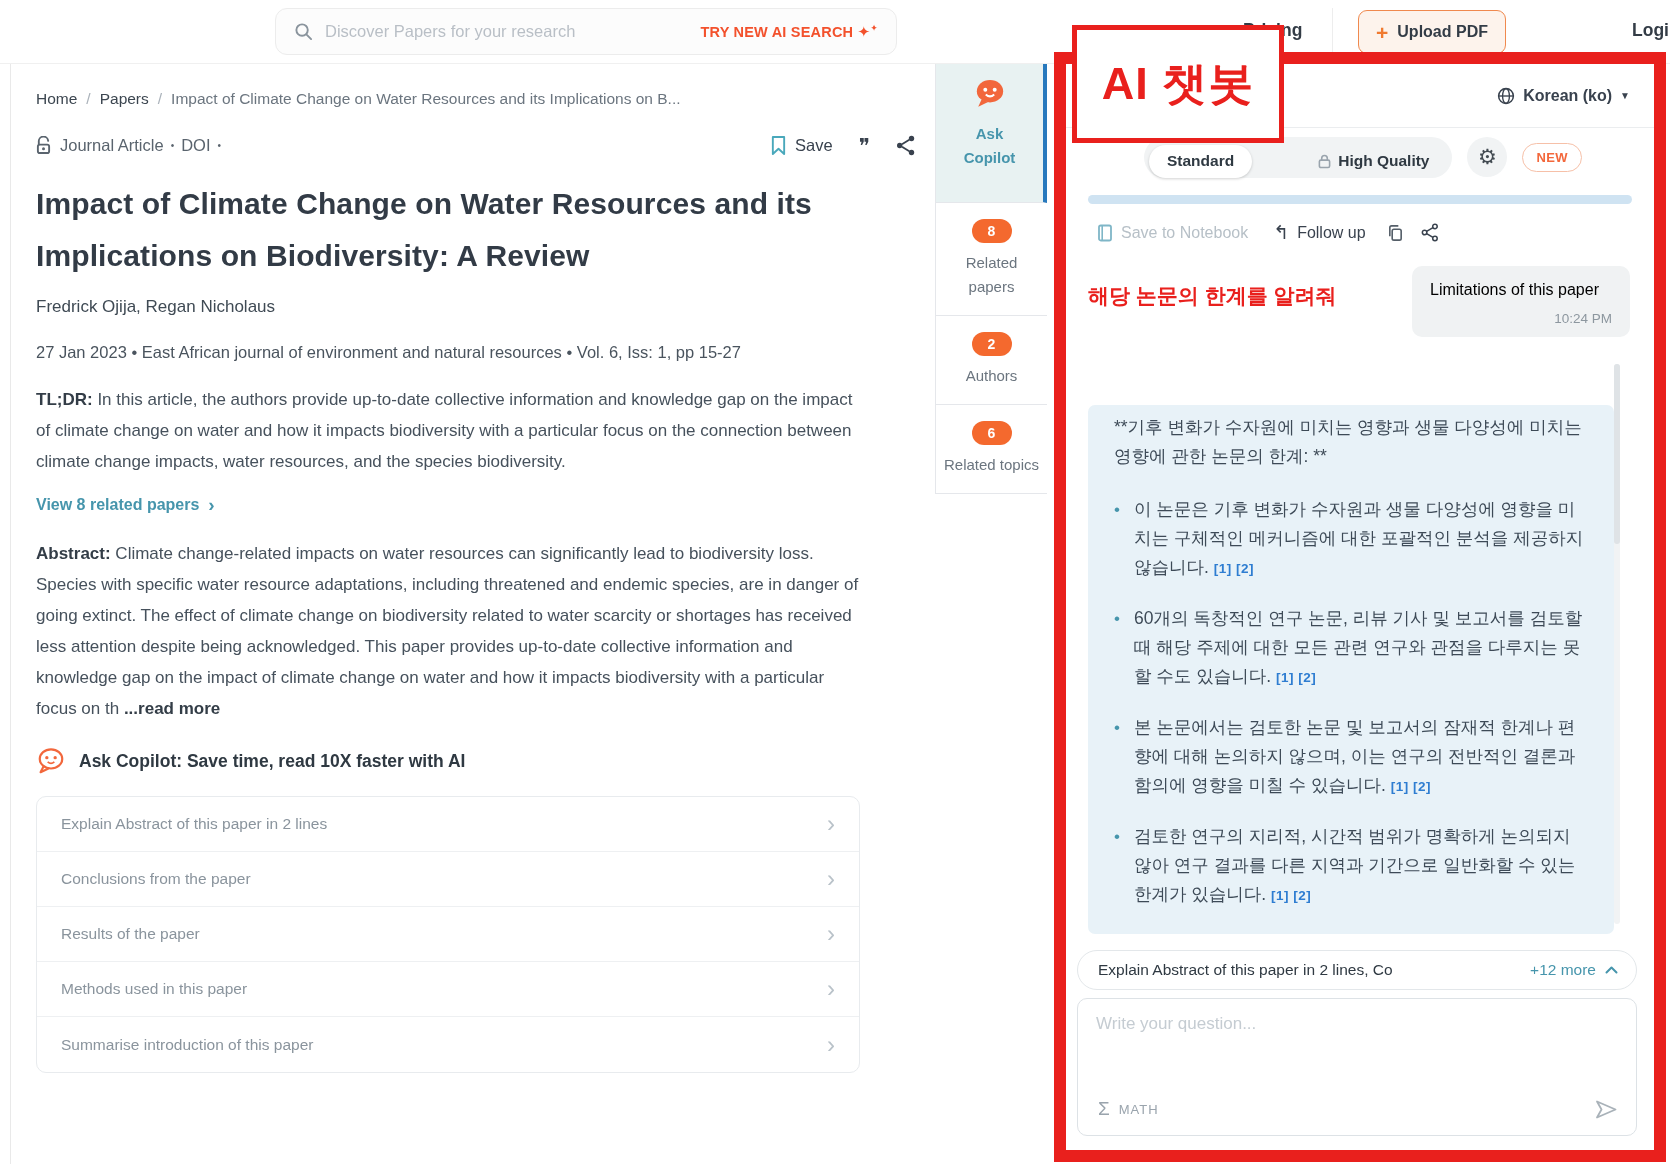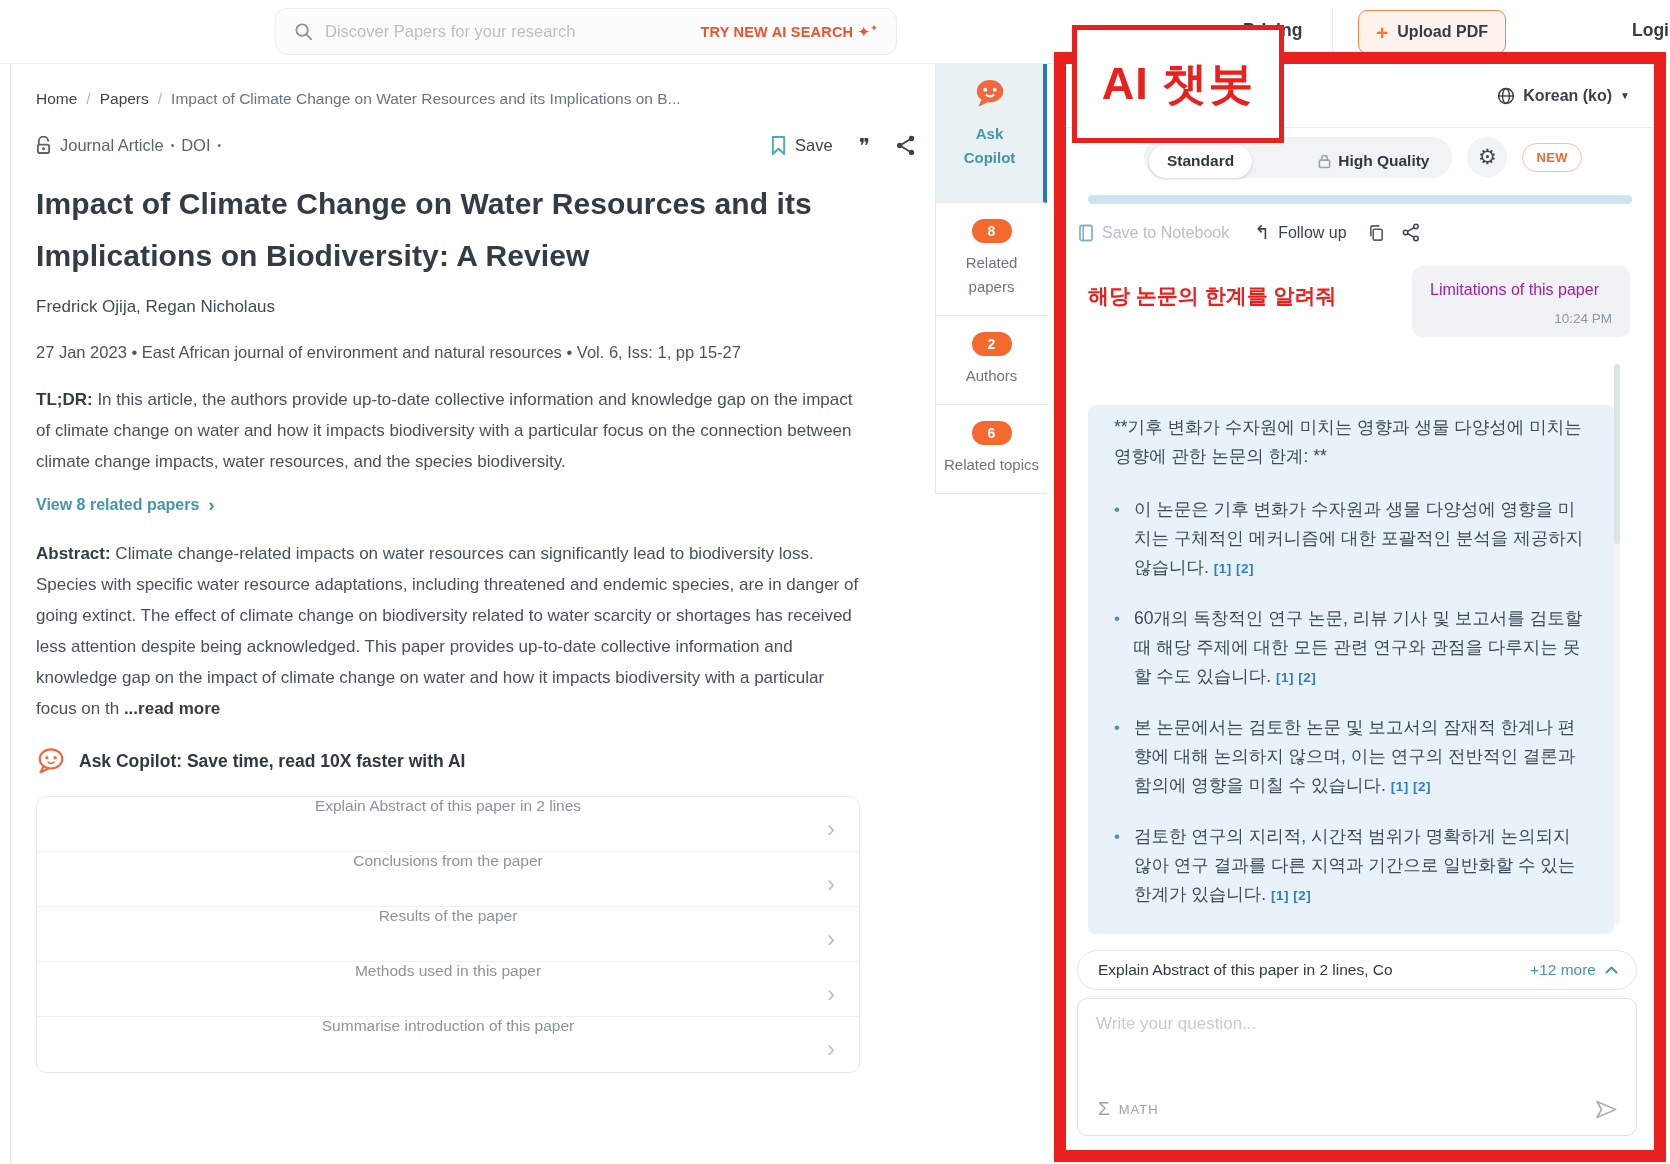--- a/index.html
+++ b/index.html
@@ -37,21 +37,21 @@
   .quote-ic { font-size:21px; color:#39424e; cursor:pointer; line-height:1; }
   .paper-title { margin-top:22px; font-size:30px; line-height:52px; font-weight:bold; color:#323b46; letter-spacing:.1px; max-width:880px; }
   .authors { margin-top:15px; font-size:17px; color:#3f4a54; }
   .pub-info { margin-top:26px; font-size:16.5px; color:#4a545e; max-width:860px; }
   .para { margin-top:22px; font-size:17px; line-height:31px; color:#46515c; max-width:832px; }
   .para b { color:#333d47; }
   .related-link { margin-top:17px; font-size:16px; font-weight:bold; color:#4695ac; display:flex; align-items:center; gap:9px; cursor:pointer; }
   .related-link .chev { font-size:19px; font-weight:bold; }
   .copilot-banner { margin-top:23px; display:flex; align-items:center; gap:13px; font-size:17.5px; font-weight:bold; color:#2f3942; }
   .q-card { margin-top:21px; width:824px; border:1px solid #e8ebee; border-radius:10px; background:#fff; overflow:hidden; }
-  .q-row { height:55px; display:flex; align-items:center; padding:0 24px; border-bottom:1px solid #eef0f2; cursor:pointer;flex-direction:column; }
+  .q-row { height:55px; display:flex; align-items:center; padding:0 24px; border-bottom:1px solid #eef0f2; cursor:pointer; }
   .q-row:last-child { border-bottom:none; }
   .q-row .qlabel { font-size:15.5px; color:#8a949d; }
   .q-row .qchev { margin-left:auto; font-size:24px; color:#b9c2c9; font-weight:normal; }
 
   
   .rail { position:absolute; left:935px; top:64px; width:112px; border-left:1px solid #e5e7eb; }
   .rail-tab { border-bottom:1px solid #e5e7eb; text-align:center; cursor:pointer; background:#fff; }
   .rail-tab.active { background:#e8f2f2; border-right:4px solid #2779bd; padding:14px 8px 16px; }
   .rail-tab.active .rtlabel { color:#4695ac; font-weight:bold; font-size:15px; margin-top:9px; }
   .rail-tab .badge { display:inline-block; min-width:40px; padding:4px 0; background:#f4692e; color:#fff; font-weight:bold; font-size:14px; border-radius:14px; margin-top:16px; }
@@ -62,29 +62,29 @@
   .lang-row { height:64px; display:flex; align-items:center; justify-content:flex-end; padding-right:24px; gap:8px; border-bottom:1px solid #ebedef; }
   .lang-label { font-size:16px; font-weight:bold; color:#39424e; cursor:pointer; }
   .lang-caret { font-size:10px; color:#39424e; }
   .quality-row { height:58px; display:flex; align-items:center; padding-left:78px; gap:15px; }
   .toggle-group { background:#f1f3f4; border-radius:21px; height:41px; display:flex; align-items:flex-end; padding:0 5px;gap:48px; }
   .toggle-opt { font-size:15.5px; font-weight:bold; color:#2f3942; padding:0 18px; height:33px; display:flex; align-items:center; gap:7px; cursor:pointer; border-radius:17px; }
   .toggle-opt.selected { background:#fff; box-shadow:0 1px 3px rgba(0,0,0,.18); }
   .gear-btn { width:40px; height:40px; border-radius:50%; background:#f1f3f4; display:flex; align-items:center; justify-content:center; font-size:21px; color:#434b52; cursor:pointer; }
   .new-badge { border:1px solid #f6c0a8; border-radius:15px; color:#f3683c; font-size:13px; font-weight:bold; padding:6px 13px; letter-spacing:.4px; }
   .progress { margin:9px 22px 0; height:9px; background:#cfe3f2; border-radius:5px; }
-  .chat-actions { margin-top:17px; padding:0 12px; display:flex; align-items:center; gap:11px; }
+  .chat-actions { margin-top:17px; padding:0 31px; display:flex; align-items:center; gap:11px; }
   .act-notebook { display:flex; align-items:center; gap:8px; color:#b7c0c7; font-size:16px; cursor:pointer; }
   .act-follow { display:flex; align-items:center; gap:8px; color:#39424e; font-size:16px; margin-left:14px; cursor:pointer; }
   .act-follow .rep { font-size:19px; }
   .mini-ic { cursor:pointer; display:flex; align-items:center; }
   .user-row { margin-top:22px; padding:0 24px 0 22px; display:flex; justify-content:space-between; align-items:flex-start; gap:26px; }
   .prompt-note { color:#e9201d; font-weight:bold; font-size:21px; margin-top:16px; white-space:nowrap; }
   .user-bubble { background:#f0f2f3; border-radius:10px; padding:15px 18px 11px; min-width:218px; }
-  .user-msg { font-size:16px; color:#a21caf; }
+  .user-msg { font-size:16px; color:#000000; }
   .user-time { margin-top:12px; text-align:right; font-size:13.5px; color:#8d979f; }
   .ai-bubble { margin:68px 40px 0 22px; background:#e8f2f8; border-radius:7px; padding:8px 28px 24px 26px; font-size:17.5px; line-height:29px; color:#3d4a57; }
   .ai-intro { margin-bottom:24px; }
   .ai-list { list-style:none; }
   .ai-list li { display:flex; gap:14px; margin-bottom:21px; }
   .ai-list li:last-child { margin-bottom:0; }
   .ai-list .b-dot { color:#4695ac; font-size:17px; line-height:29px; }
   .cite { color:#2e7dd1; font-weight:bold; font-size:13.5px; letter-spacing:.5px; cursor:pointer; }
   .suggestion-pill { position:absolute; left:11px; bottom:160px; right:17px; height:40px; background:#fff; border:1px solid #e3e7ea; border-radius:20px; display:flex; align-items:center; padding:0 18px 0 20px; }
   .sugg-text { font-size:15.5px; color:#2f3942; white-space:nowrap; overflow:hidden; }

